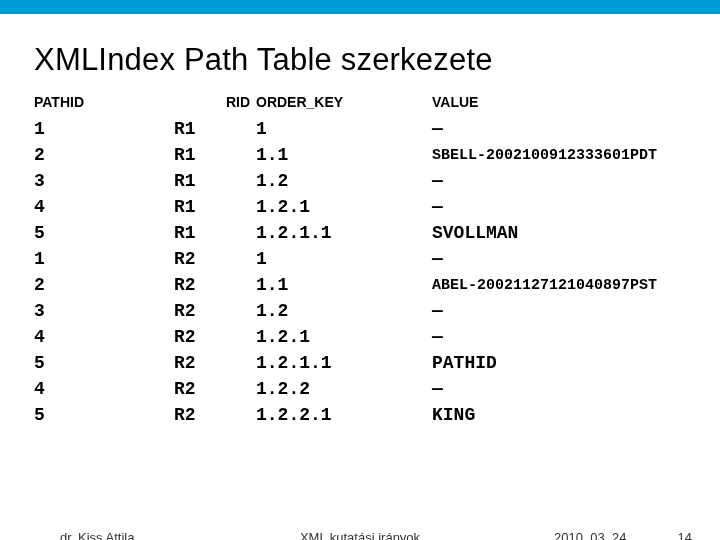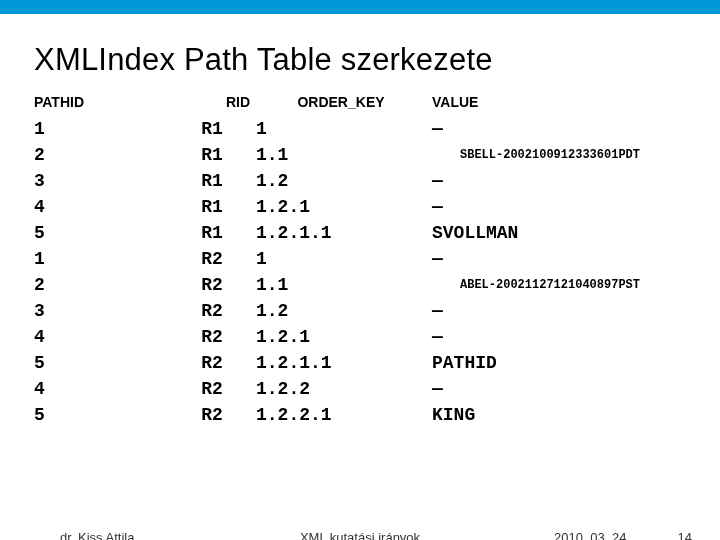--- a/index.html
+++ b/index.html
@@ -40,27 +40,26 @@
   }
   td {
     font-family: "Courier New", Courier, monospace;
     font-size: 18px;
     font-weight: bold;
     padding: 3px 6px 3px 0;
     vertical-align: middle;
     white-space: nowrap;
   }
   td.val-small {
-    font-size: 12px;
-    text-align: center;
+    font-size: 15px;
   }
   th.col-pathid { width: 120px; }
   th.col-rid    { width: 90px; text-align: right; }
-  td.col-rid    { text-align: center; padding-left: 14px; }
-  th.col-order  { width: 170px; text-align: center; }
+  td.col-rid    { text-align: left; padding-left: 14px; }
+  th.col-order  { width: 170px; }
   th.col-value  { }
 
   .footer {
     position: absolute;
     bottom: 10px;
     left: 0;
     width: 720px;
     font-size: 13px;
     color: #333;
   }

